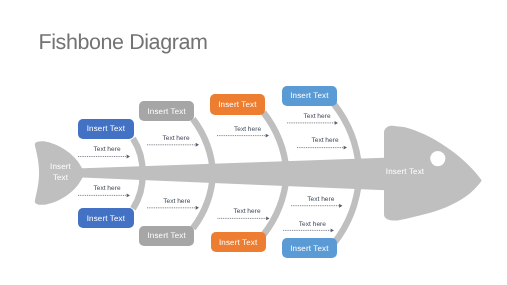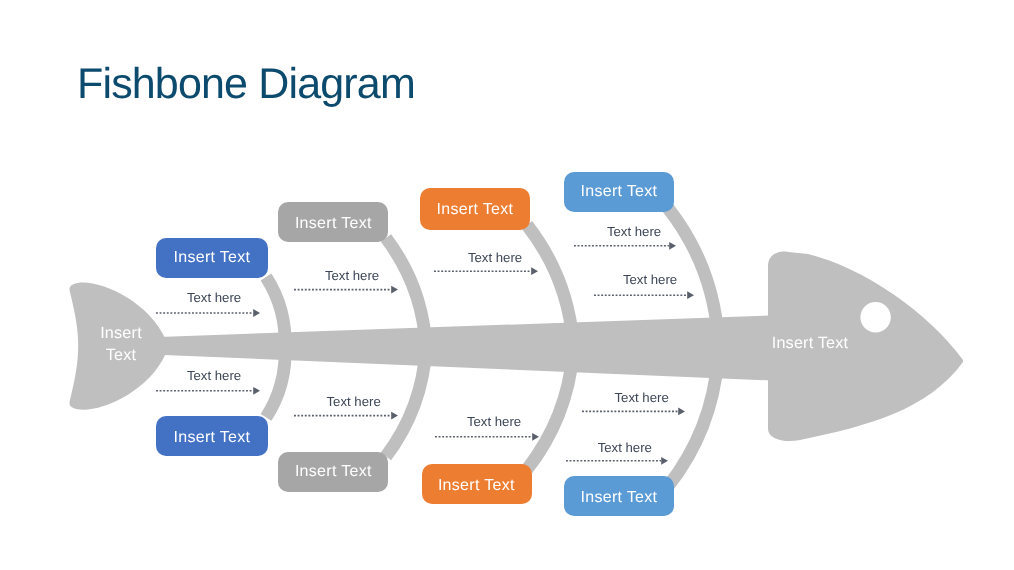--- a/index.html
+++ b/index.html
@@ -1,18 +1,18 @@
 <!DOCTYPE html>
 <html><head>
 <meta charset="utf-8">
 <style>
   html,body{margin:0;padding:0;width:507px;height:285px;background:#ffffff;overflow:hidden;}
   body{font-family:"Liberation Sans",sans-serif;-webkit-font-smoothing:antialiased;text-rendering:geometricPrecision;}
   #stage{position:relative;width:507px;height:285px;background:#fff;}
-  #title{position:absolute;left:38.5px;top:32px;font-size:21.5px;line-height:21.5px;color:#0c4a6e;letter-spacing:-0.42px;}
+  #title{position:absolute;left:38.5px;top:32px;font-size:21.5px;line-height:21.5px;color:#737373;letter-spacing:-0.42px;}
   svg.layer{position:absolute;left:0;top:0;pointer-events:none;}
   .box{position:absolute;border-radius:5px;display:flex;align-items:center;justify-content:center;
        color:#ffffff;font-size:8.0px;letter-spacing:0.15px;box-sizing:border-box;}
   .lbl{position:absolute;font-size:6.6px;color:#3d4757;white-space:nowrap;}
   .fishtxt{fill:#ffffff;font-size:8.1px;font-family:"Liberation Sans",sans-serif;letter-spacing:0.1px;}
 </style>
 </head>
 <body>
 
 <div id="stage">

